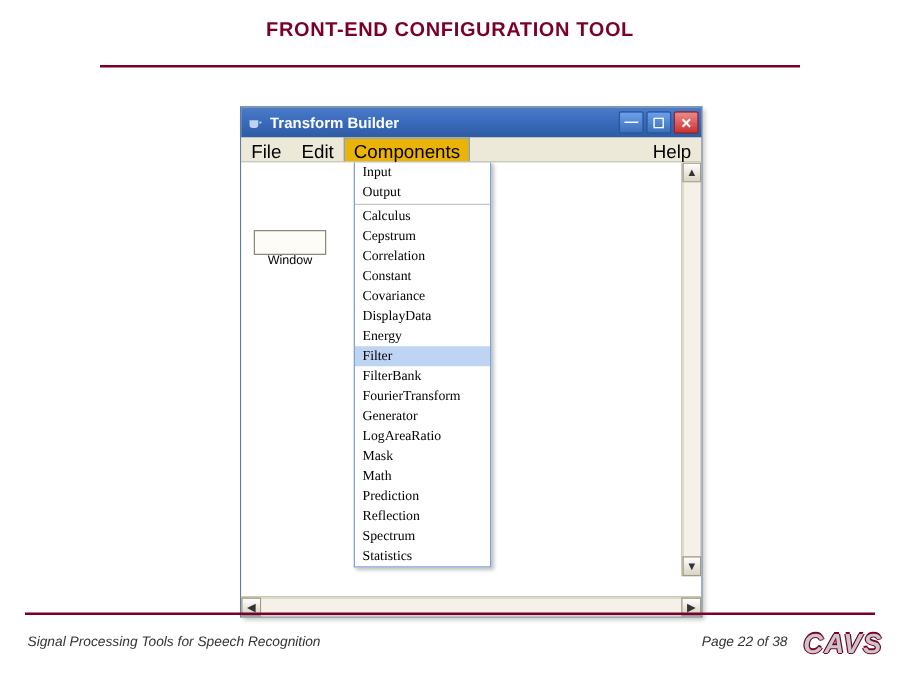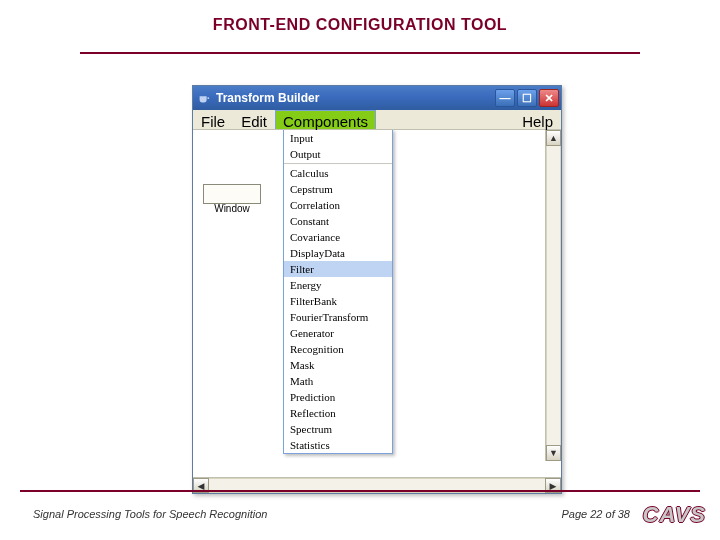--- a/index.html
+++ b/index.html
@@ -5,21 +5,21 @@
   * { box-sizing: border-box; }
   html, body { margin:0; padding:0; width:720px; height:540px; font-family: Arial, Helvetica, sans-serif; background:#fff; }
 
   .slide { position:relative; width:720px; height:540px; }
 
   .title { position:absolute; top:16px; left:0; right:0; text-align:center;
            font-weight:700; color:#7a0029; font-size:16px; letter-spacing:0.5px;}
   .title-rule { position:absolute; top:52px; left:80px; right:80px; height:2px; background:#7a0029; }
 
   .footer-rule { position:absolute; bottom:48px; left:20px; right:20px; height:2px; background:#7a0029; }
-  .footer-left { position:absolute; bottom:20px; left:22px; font-style:italic; font-size:11px; color:#333;margin-left:11px; }
+  .footer-left { position:absolute; bottom:20px; left:22px; font-style:italic; font-size:11px; color:#333; }
   .footer-right { position:absolute; bottom:20px; right:90px; font-style:italic; font-size:11px; color:#333; }
 
   .cavs-logo { position:absolute; bottom:12px; right:14px; font-weight:800; font-style:italic;
                font-size:22px; color:#c8c8c8; text-shadow: -1px 0 #7a0029, 0 1px #7a0029, 1px 0 #7a0029, 0 -1px #7a0029; letter-spacing:1px;}
 
   
   .window { position:absolute; left:192px; top:85px; width:370px; height:409px;
             border:1px solid #5e7ba1; background:#ece9d8; box-shadow:2px 2px 4px rgba(0,0,0,0.25); }
 
   .titlebar { height:24px;
@@ -28,21 +28,21 @@
   .tb-icon { width:14px; height:14px; margin-right:5px; display:inline-flex; align-items:center; justify-content:center;}
   .tb-icon svg { fill:#c0d2f0; }
   .tb-title { color:#fff; font-size:12px; font-weight:700; flex:1; }
   .tb-btns { display:flex; gap:2px; }
   .tb-btn { width:20px; height:18px; background:linear-gradient(#6ca0ea,#3b6fb7); border:1px solid #29569a; border-radius:2px;
             display:flex; align-items:center; justify-content:center; color:#fff; font-size:11px; font-weight:700;}
   .tb-btn.close { background:linear-gradient(#e88,#c33); border-color:#922; }
 
   .menubar { height:20px; background:#ece9d8; display:flex; font-size:15px; border-bottom:1px solid #c0c0b0; }
   .menu-item { padding:3px 8px 0 8px; cursor:default; }
-  .menu-item.open { background:#84cc16; border:1px solid #7da2d9; padding:2px 7px 0 7px; border-bottom:none; }
+  .menu-item.open { background:#eab308; border:1px solid #7da2d9; padding:2px 7px 0 7px; border-bottom:none; }
   .menu-spacer { flex:1; }
 
   .workarea { position:relative; height:calc(100% - 24px - 20px - 16px); background:#fff; overflow:hidden; }
 
   .canvas-node { position:absolute; left:10px; top:54px; width:58px; height:18px;
                  background:#fdfcf7; border:1px solid #8a8a7a; font-size:10px; text-align:center; padding-top:18px;}
 
   
   .dropdown { position:absolute; left:90px; top:-1px; width:110px; background:#fff;
               border:1px solid #7da2d9; box-shadow:2px 2px 3px rgba(0,0,0,0.25);
@@ -100,26 +100,26 @@
 
       <div class="dd-item">Input</div>
           <div class="dd-item">Output</div>
           <div class="dd-sep"></div>
           <div class="dd-item">Calculus</div>
           <div class="dd-item">Cepstrum</div>
           <div class="dd-item">Correlation</div>
           <div class="dd-item">Constant</div>
           <div class="dd-item">Covariance</div>
           <div class="dd-item">DisplayData</div>
+          <div class="dd-item">Energy</div>
           <div class="dd-item hl">Filter</div>
-          <div class="dd-item">Energy</div>
           <div class="dd-item">FilterBank</div>
           <div class="dd-item">FourierTransform</div>
           <div class="dd-item">Generator</div>
-          <div class="dd-item">Recognition</div>
+          <div class="dd-item">LogAreaRatio</div>
           <div class="dd-item">Mask</div>
           <div class="dd-item">Math</div>
           <div class="dd-item">Prediction</div>
           <div class="dd-item">Reflection</div>
           <div class="dd-item">Spectrum</div>
           <div class="dd-item">Statistics</div>
         </div>
 
       <div class="vscroll">
         <div class="arrow">▲</div>

